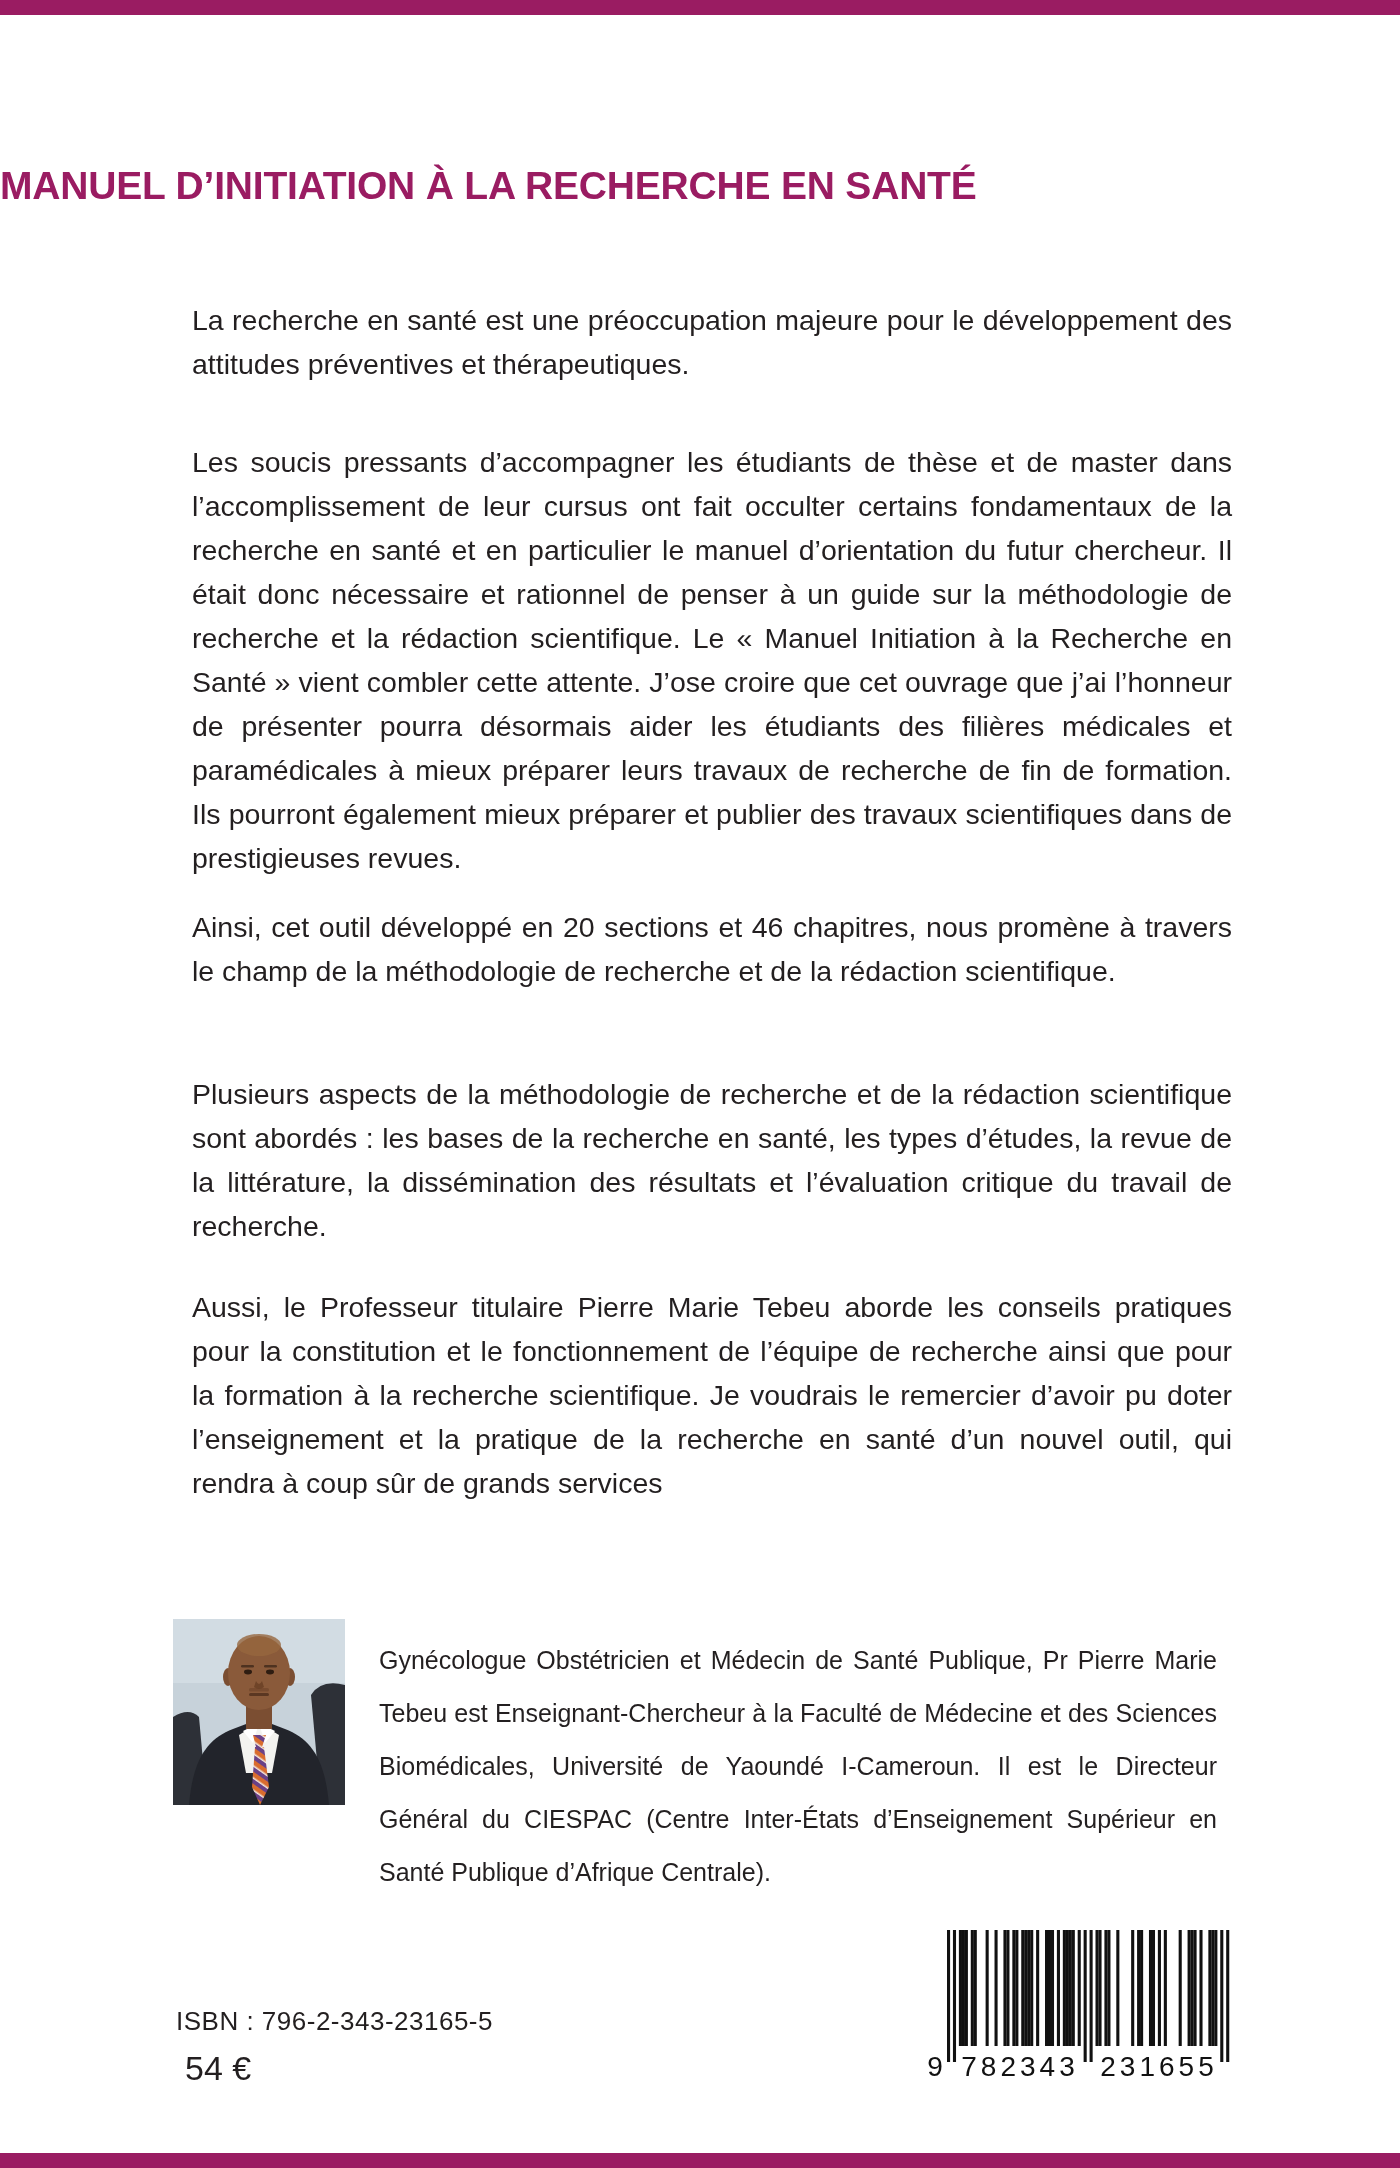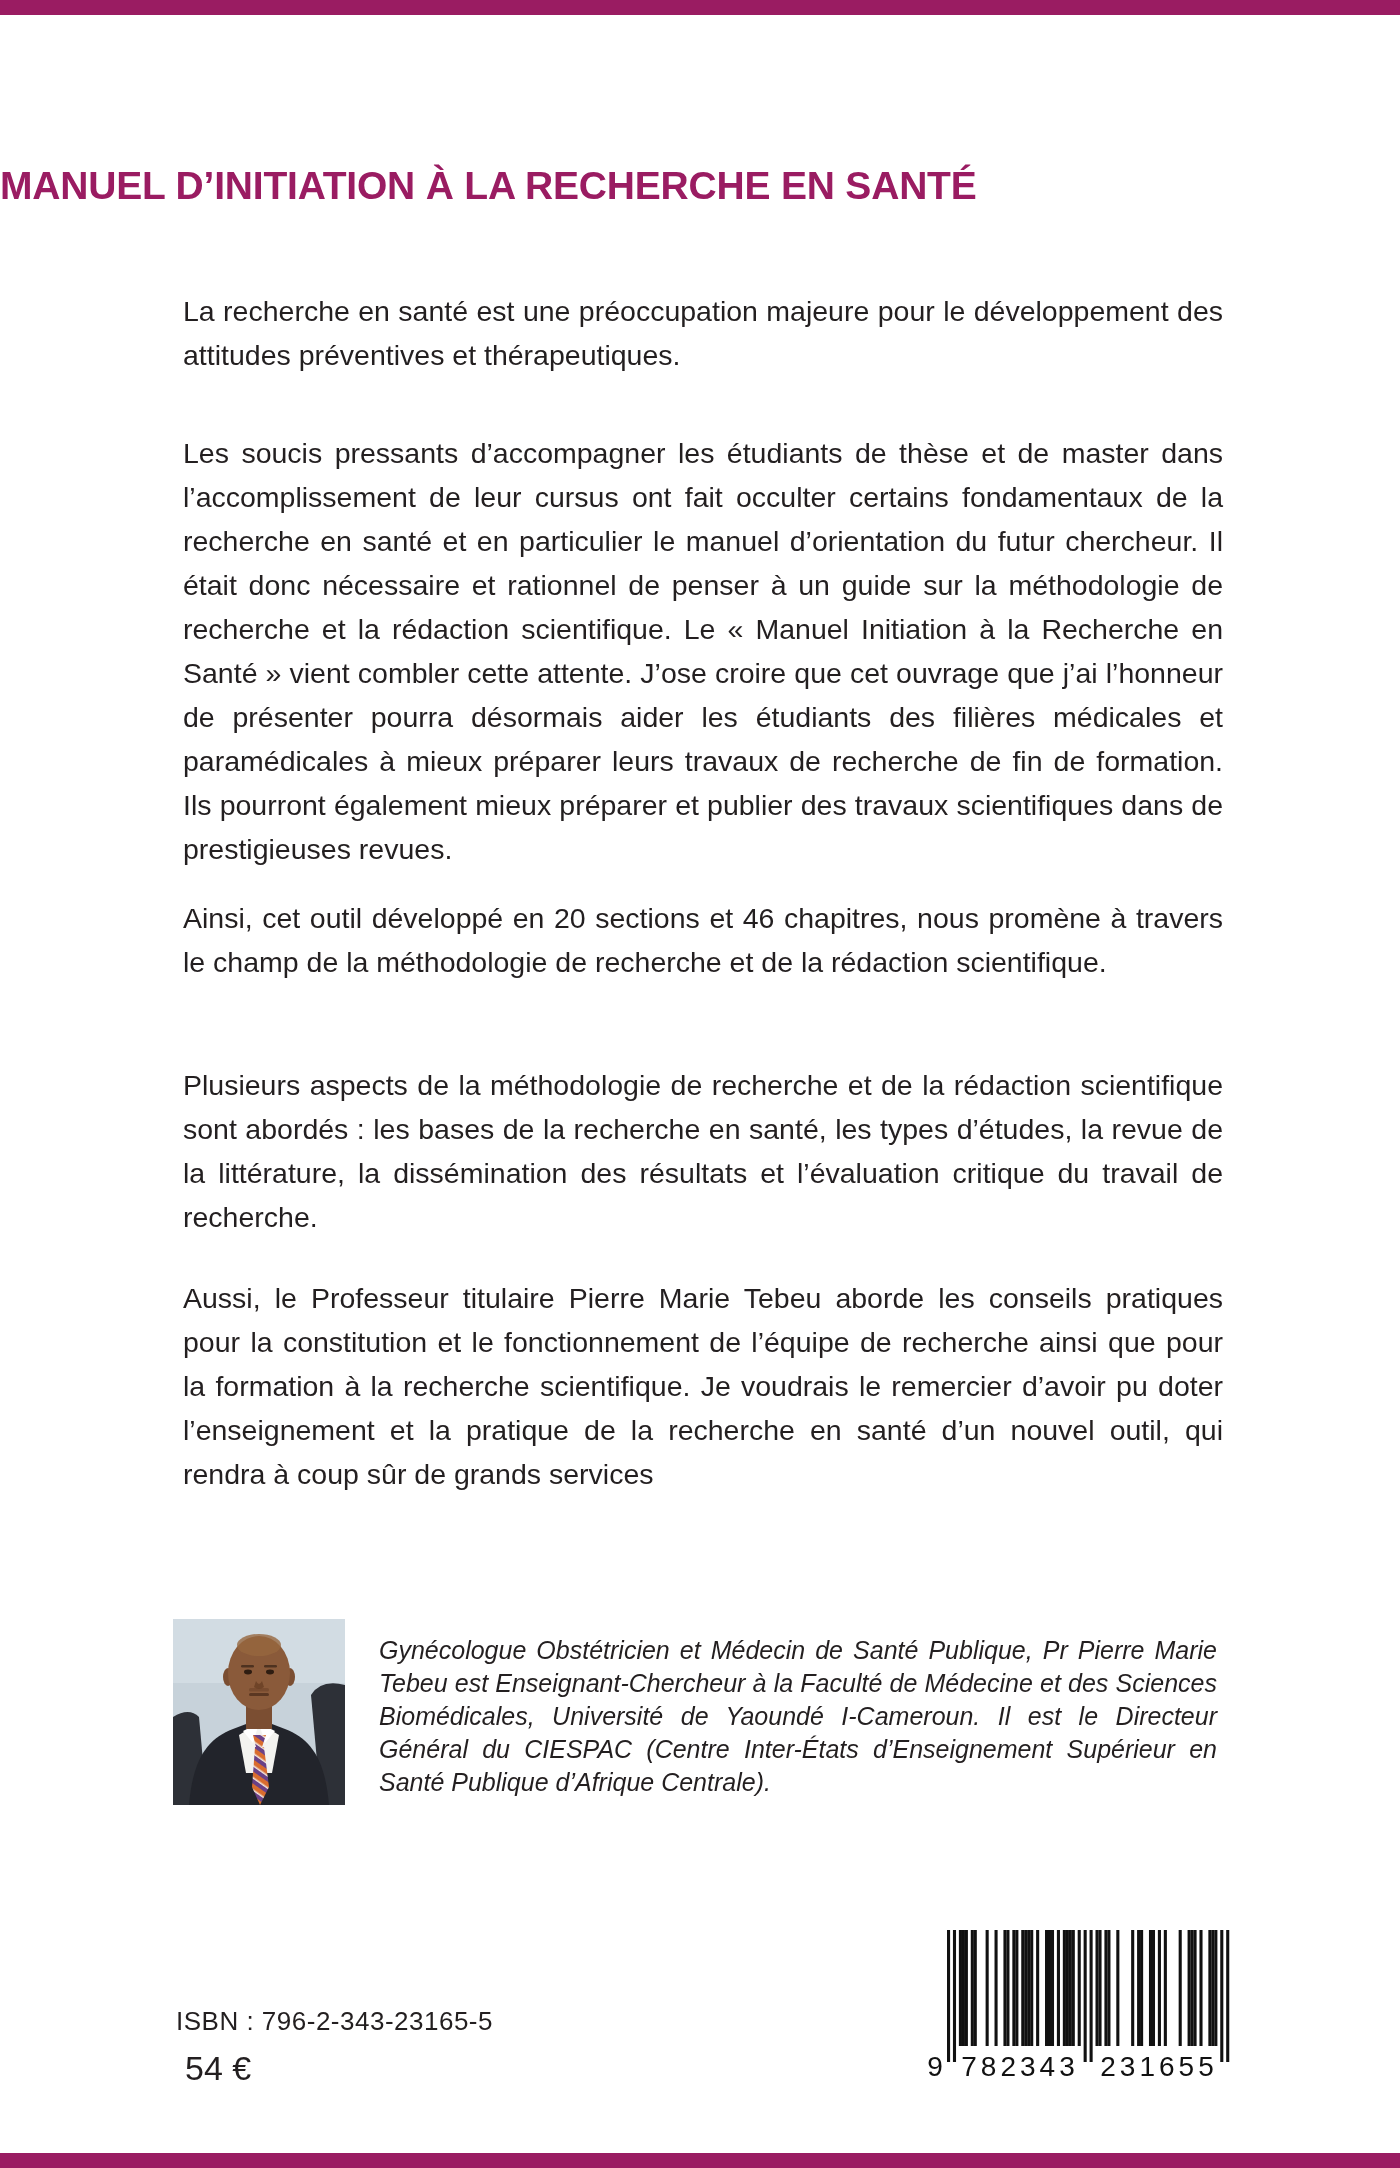--- a/index.html
+++ b/index.html
@@ -19,39 +19,38 @@
     position:absolute;top:138px;left:0;width:1400px;
     text-align:left;
     font-size:39px;font-weight:bold;letter-spacing:-0.2px;
     color:#9a1c62;
     white-space:nowrap;
   }
   .body-par{
     position:absolute;left:176px;width:1040px;
     font-size:28.5px;line-height:44px;
     text-align:justify;
-    margin:7px;
+    margin:16px;
   }
   .p1{top:282px;}
   .p2{top:424px;}
   .p3{top:889px;}
   .p4{top:1056px;}
   .p5{top:1269px;}
   .preface{
     position:absolute;top:1519px;left:176px;width:1040px;
     font-size:29px;text-align:right;margin:0;
   }
   .photo{
     position:absolute;left:173px;top:1619px;width:172px;height:186px;
   }
   .photo svg{display:block;width:100%;height:100%;}
   .bio{
     position:absolute;left:379px;top:1634px;width:838px;
-    font-size:25px;line-height:33px;
-    font-style:italic;
+    font-size:25px;line-height:53px;
     text-align:justify;
     margin:0;
   }
   .isbn{
     position:absolute;left:176px;top:2006px;
     font-size:26px;letter-spacing:0.5px;margin:0;
   }
   .price{
     position:absolute;left:176px;top:2040px;
     font-size:34px;font-weight:normal;margin:9px;

